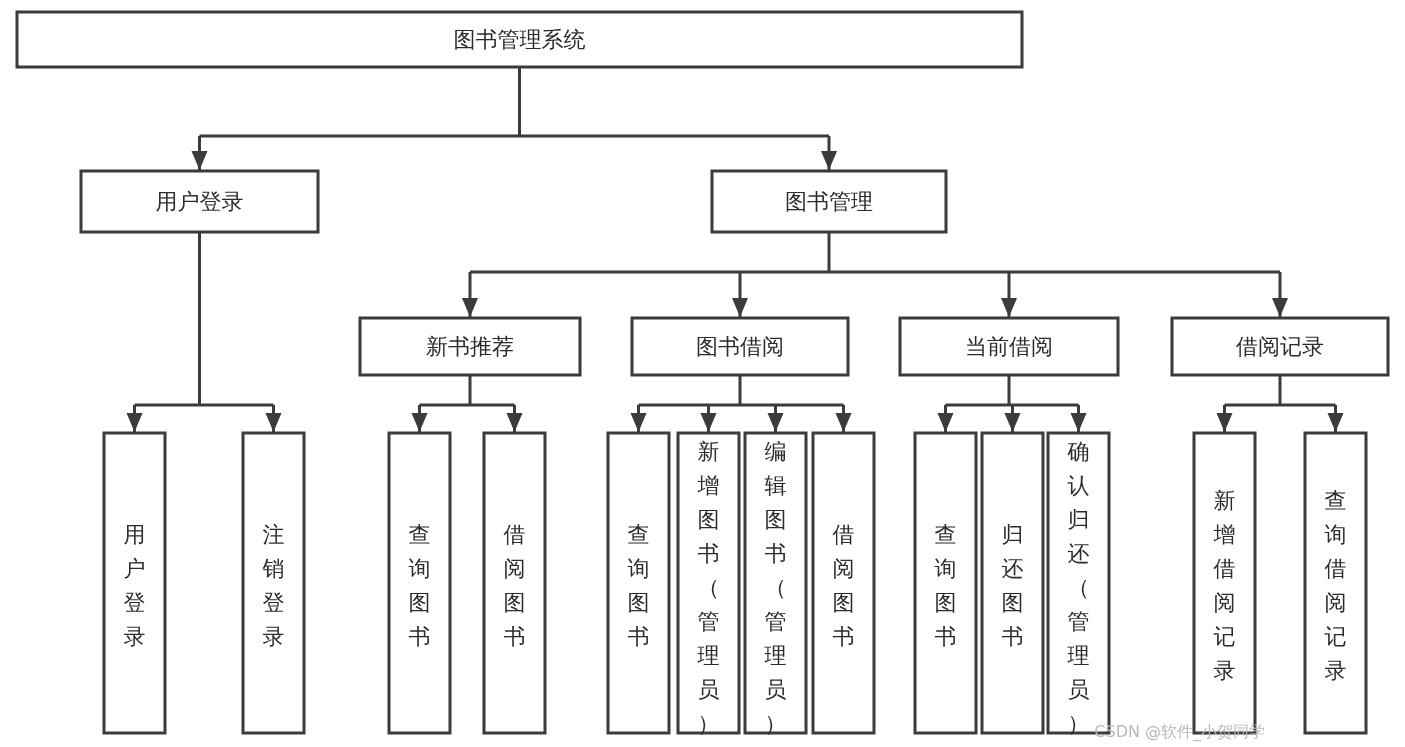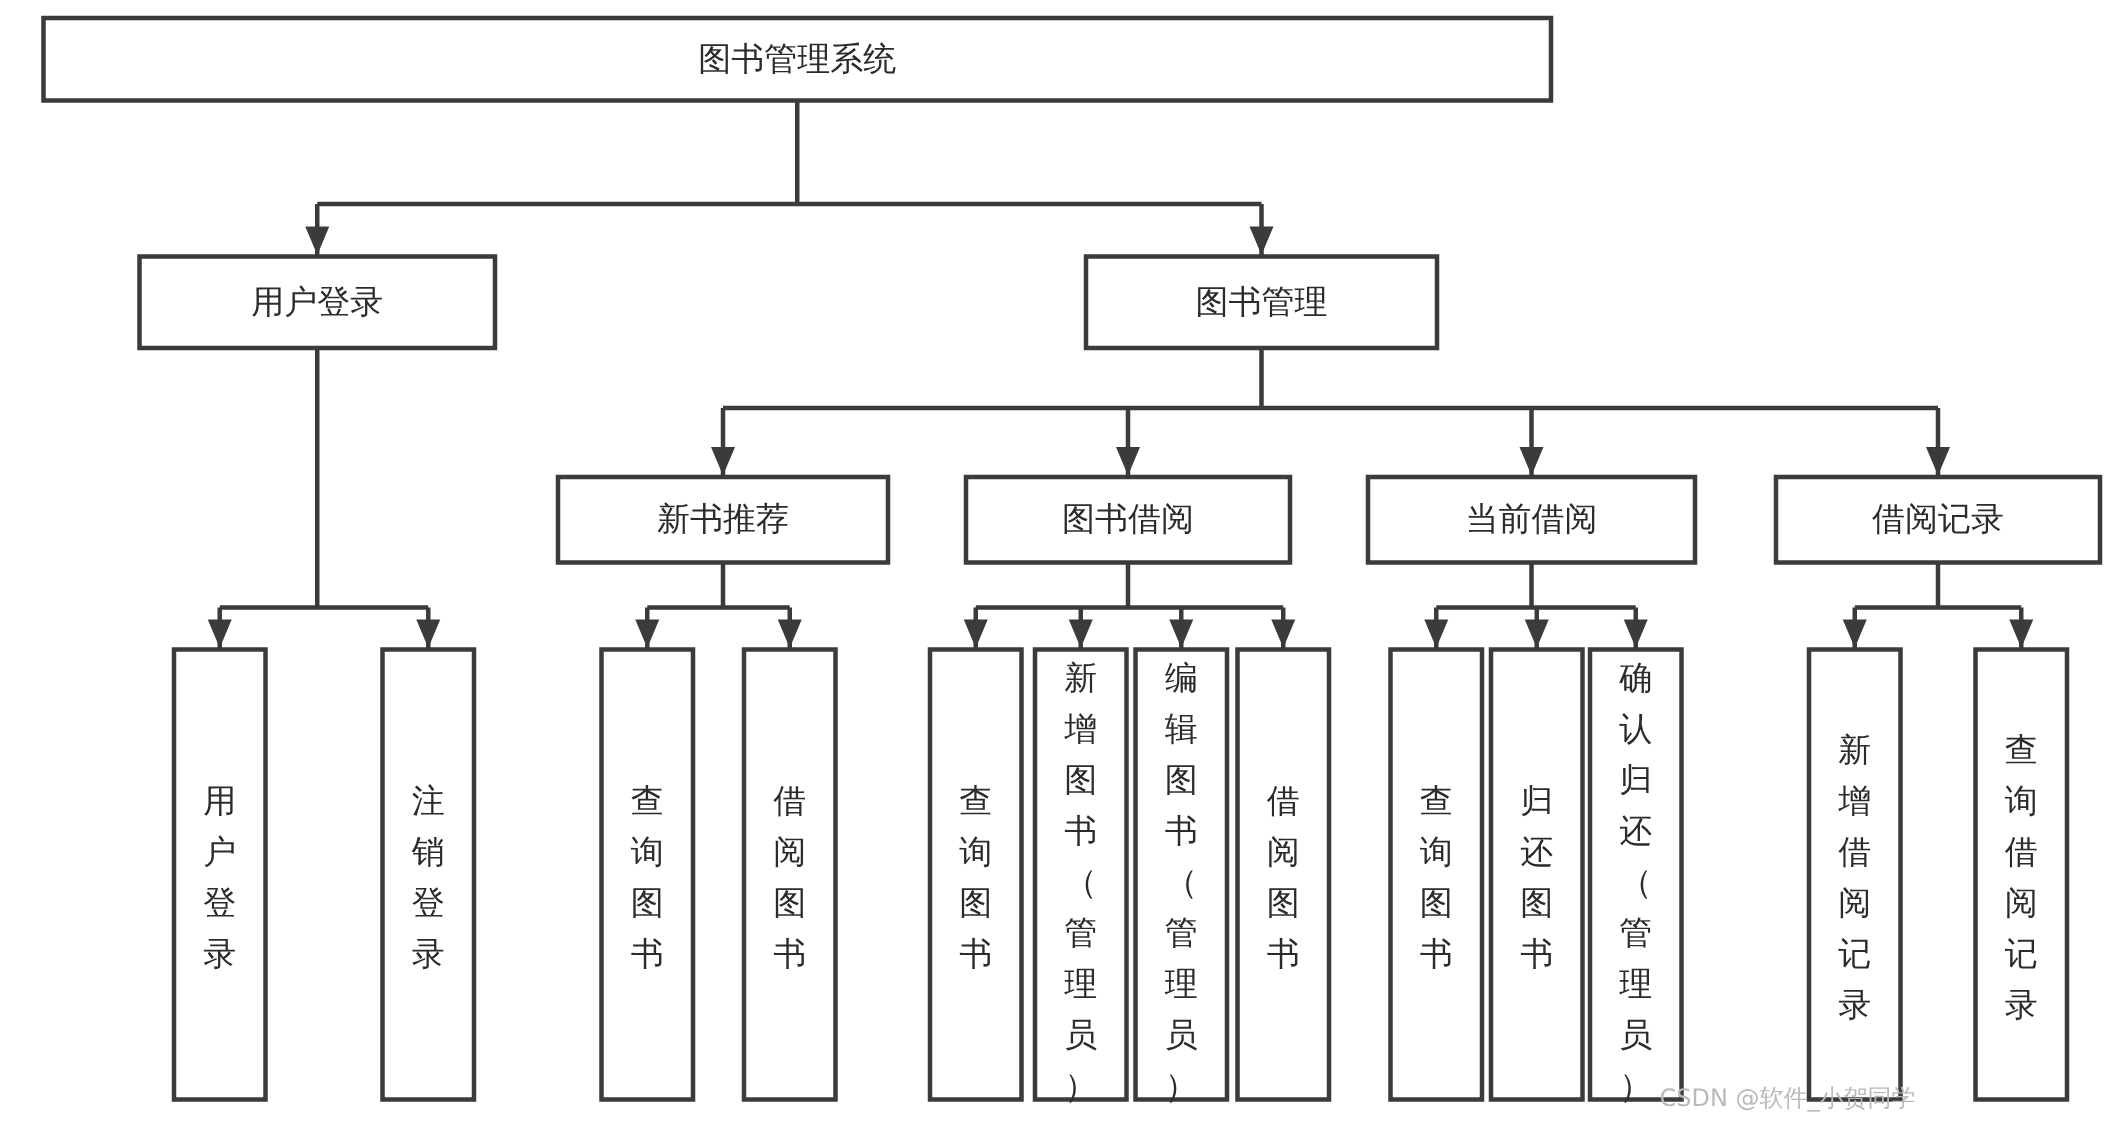--- a/index.html
+++ b/index.html
@@ -10,21 +10,21 @@
   }
   body {
     width: 1405px;
     height: 747px;
     font-family: "DejaVu Sans", "Liberation Sans", sans-serif;
     overflow: hidden;
     position: relative;
   }
   #diagram-root {
     position: absolute;
-    left: 12px;
+    left: 0;
     top: 0;
     width: 1273px;
     height: 747px;
   }
   svg#tree-svg {
     display: block;
     width: 1405px;
     height: 747px;
   }
   .node-box {

